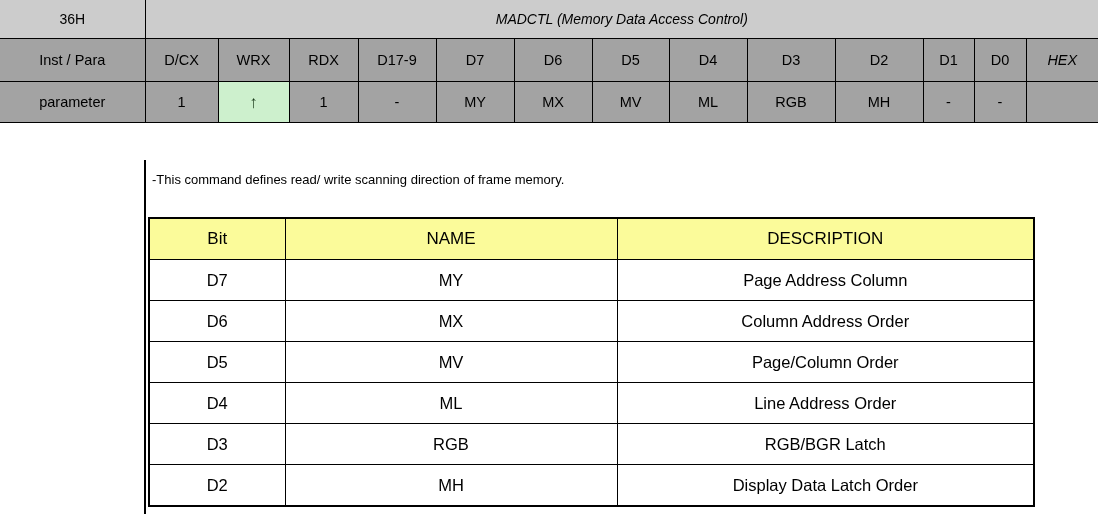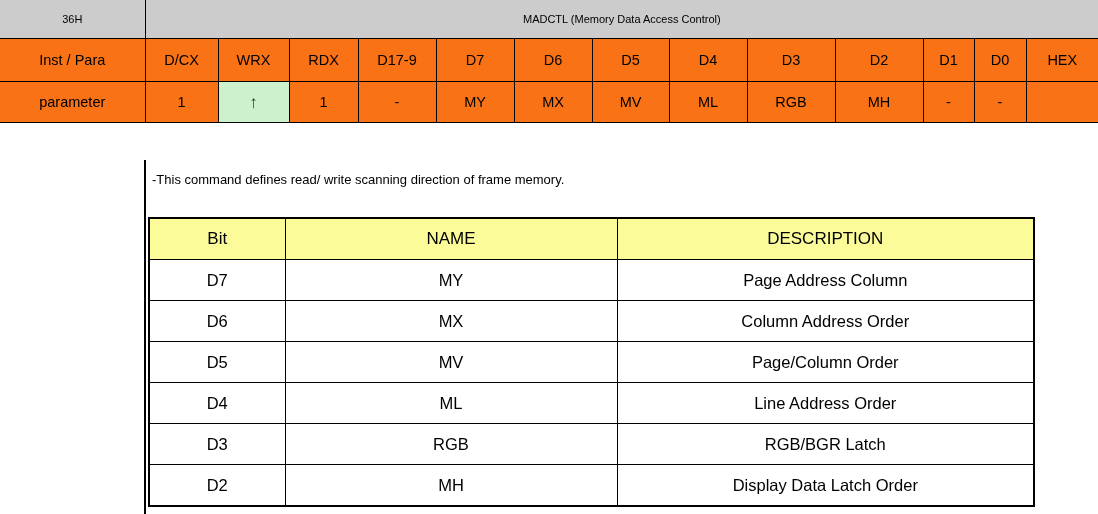--- a/index.html
+++ b/index.html
@@ -24,41 +24,42 @@
     width: 1098px;
     border-collapse: collapse;
     table-layout: fixed;
   }
   .cmd-table td {
     border: 1.6px solid #000000;
     text-align: center;
     vertical-align: middle;
     font-size: 14.5px;
     padding: 0;
-    background: #f97316;
+    background: #a3a3a3;
   }
   .cmd-table tr.head-row td {
     background: #cccccc;
     height: 38px;
-    font-size: 11px;
+    font-size: 14px;
     border-top: none;
   }
   .cmd-table tr.head-row td.cell-36h {
     border-left: none;
   }
   .cmd-table tr.head-row td.cell-title {
     border-right: none;
   }
   .cmd-table tr.colhdr-row td { height: 42px; }
   .cmd-table tr.data-row td  { height: 40px; }
   .cmd-table td.first-col {
     border-left: none;
   }
   .cmd-table td.last-col {
     border-right: none;
+    font-style: italic;
   }
   .cmd-table td.green {
     background: #cdf0cd;
   }
   .arrow-up {
     display: inline-block;
     font-size: 17px;
     line-height: 1;
     color: #1a3a1a;
   }

